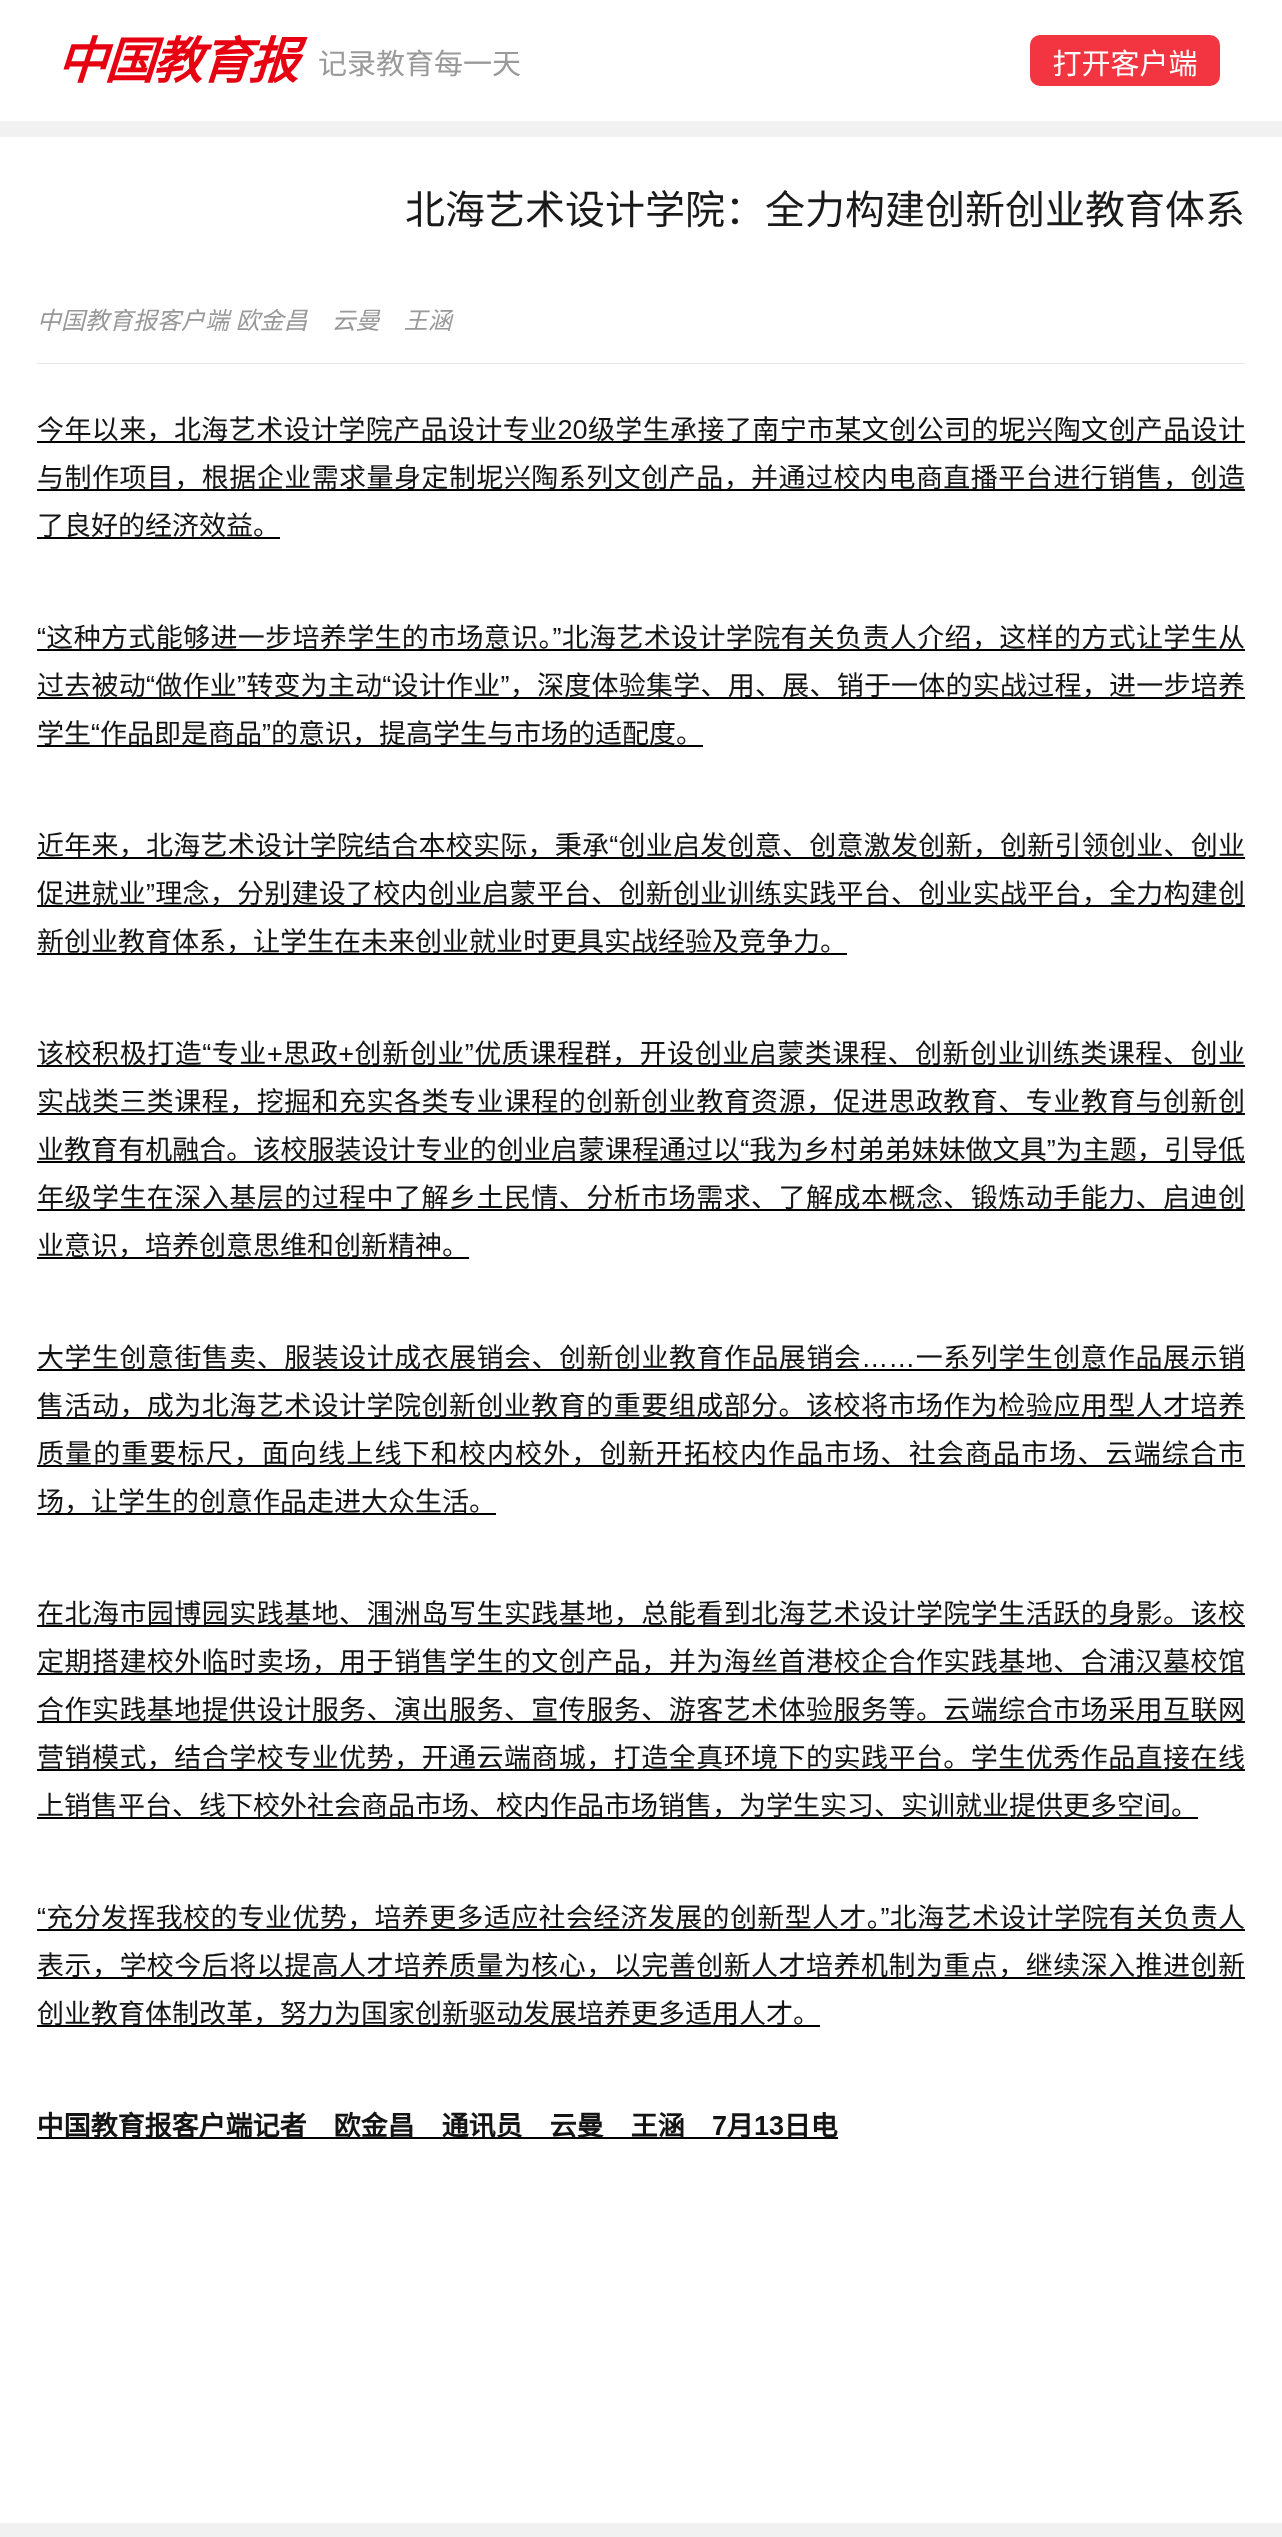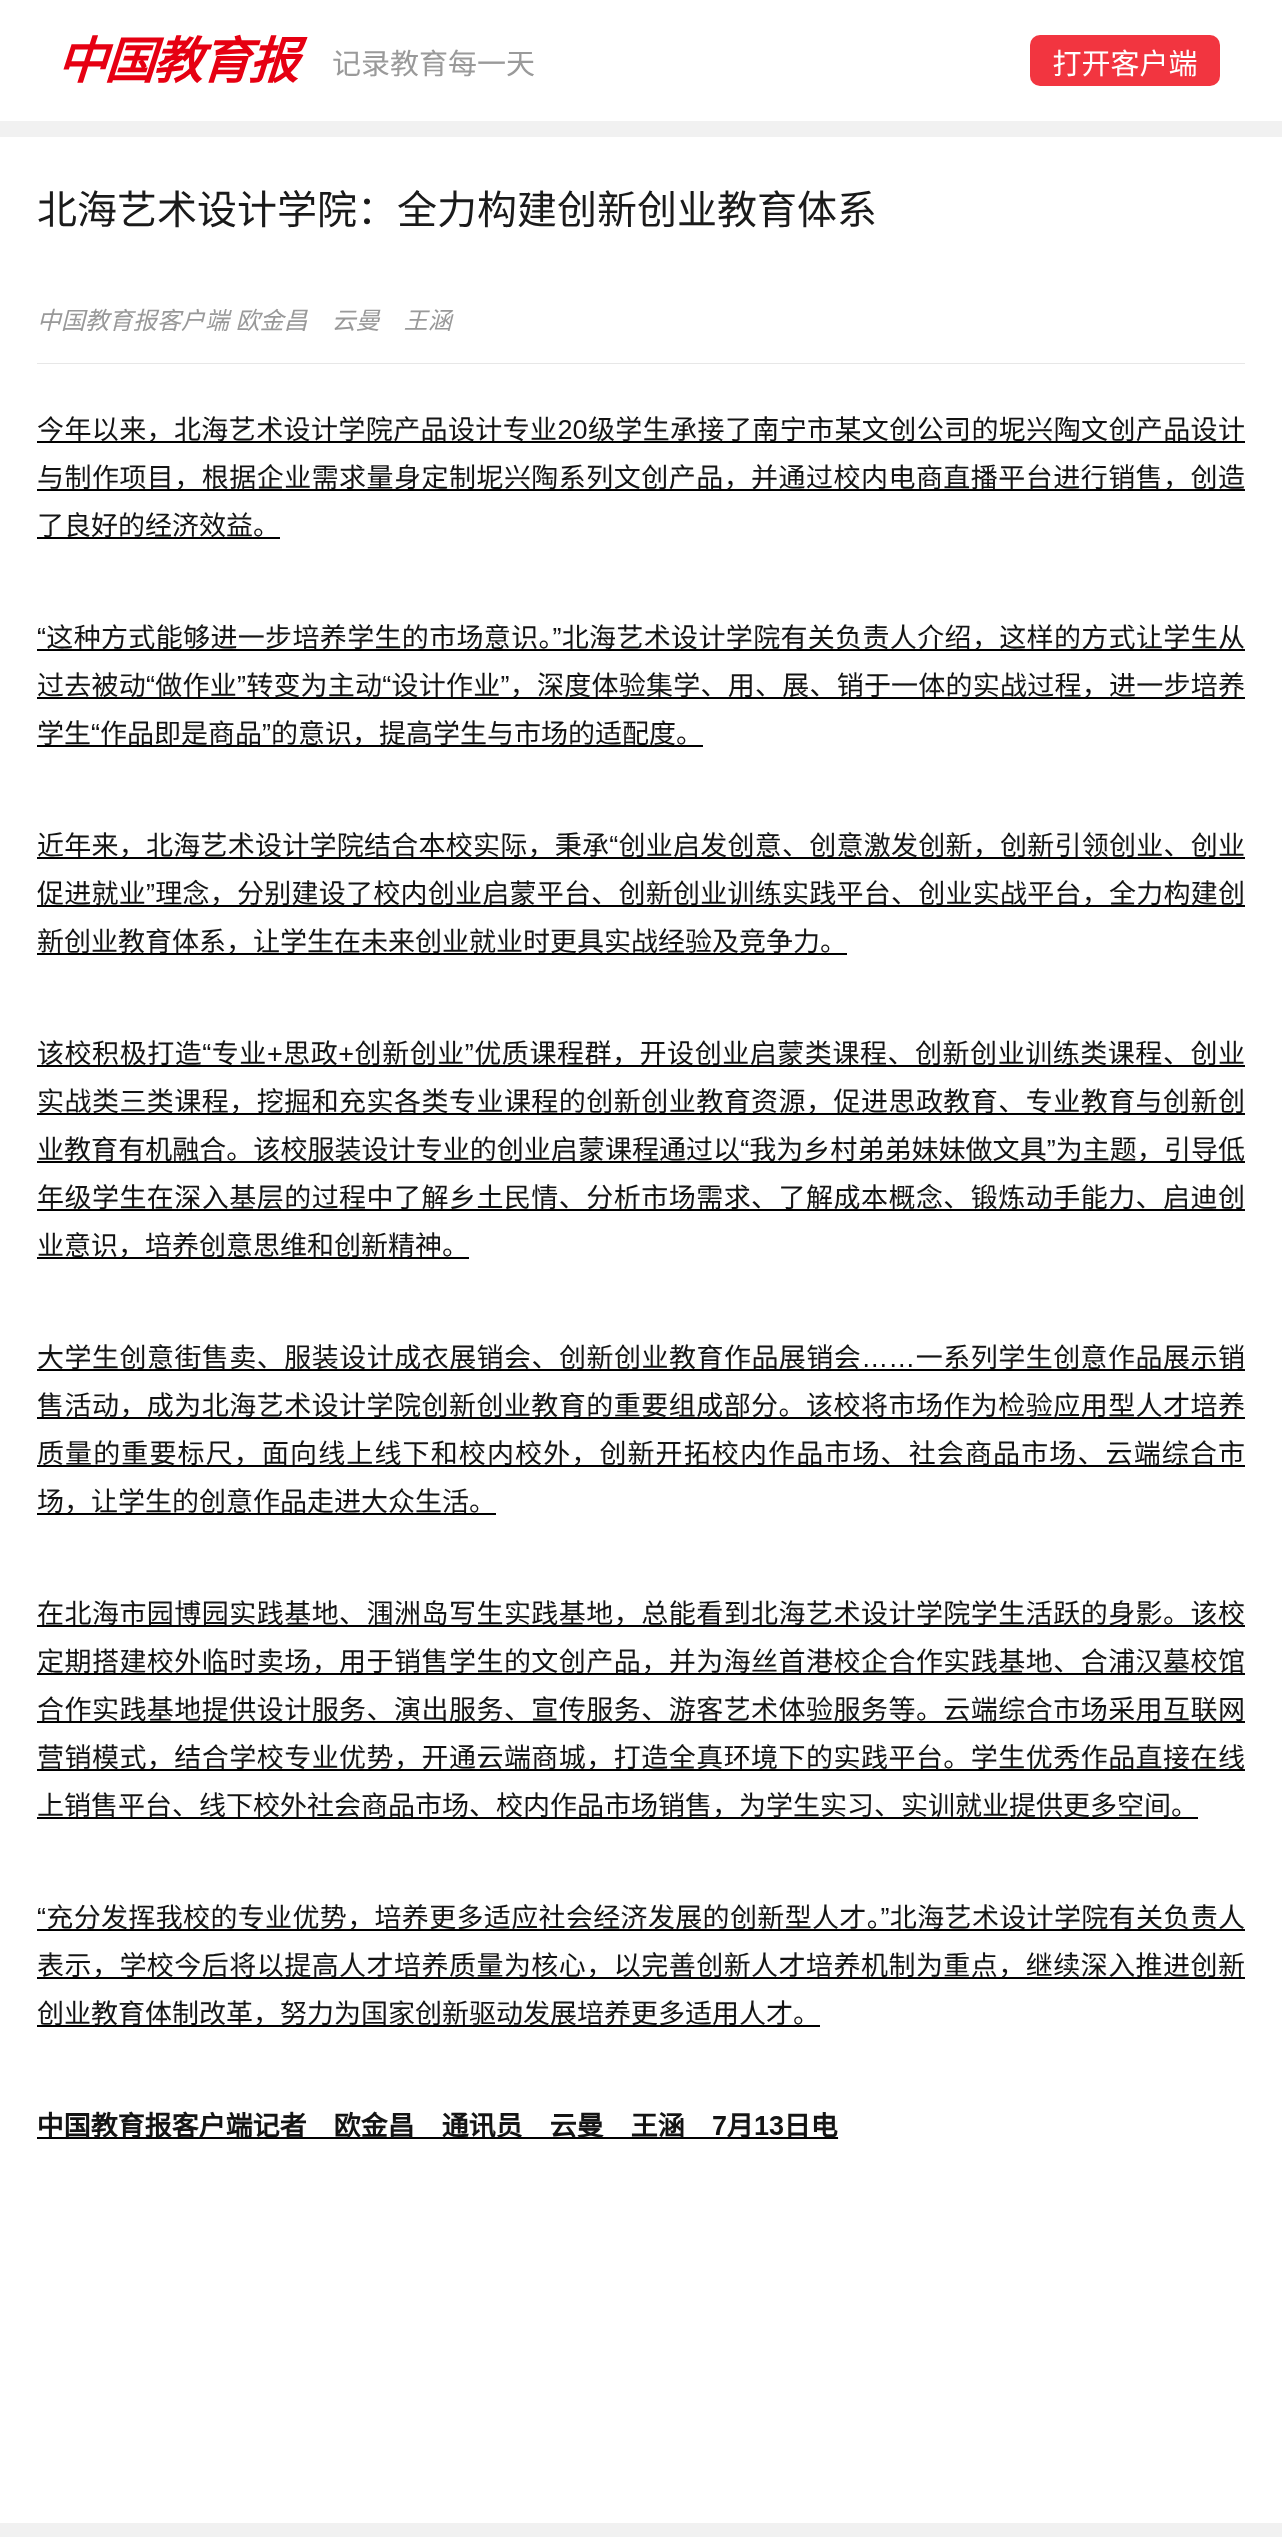--- a/index.html
+++ b/index.html
@@ -25,21 +25,21 @@
     font-style: italic;
     font-weight: bold;
     font-size: 50px;
     line-height: 1;
     color: #e60012;
     letter-spacing: -2px;
     transform: skewX(-4deg);
     white-space: nowrap;
   }
   .tagline {
-    margin-left: 34px;
+    margin-left: 20px;
     font-size: 29px;
     color: #9a9a9a;
     white-space: nowrap;
   }
   .open-app-btn {
     margin-left: auto;
     width: 190px;
     height: 51px;
     border: none;
     border-radius: 10px;
@@ -55,20 +55,21 @@
   .top-strip { height: 16px; background: #f1f1f1; }
 
   
   .article { padding: 0 37px; }
   .article-title {
     margin: 46px 0 0 0;
     font-size: 40px;
     font-weight: 400;
     line-height: 1.35;
     color: #1a1a1a;
+    text-align: right;
   }
   .byline {
     margin-top: 70px;
     font-size: 24px;
     line-height: 1.2;
     color: #999999;
     font-style: italic;
   }
   .pub-time {
     margin-top: 19px;

